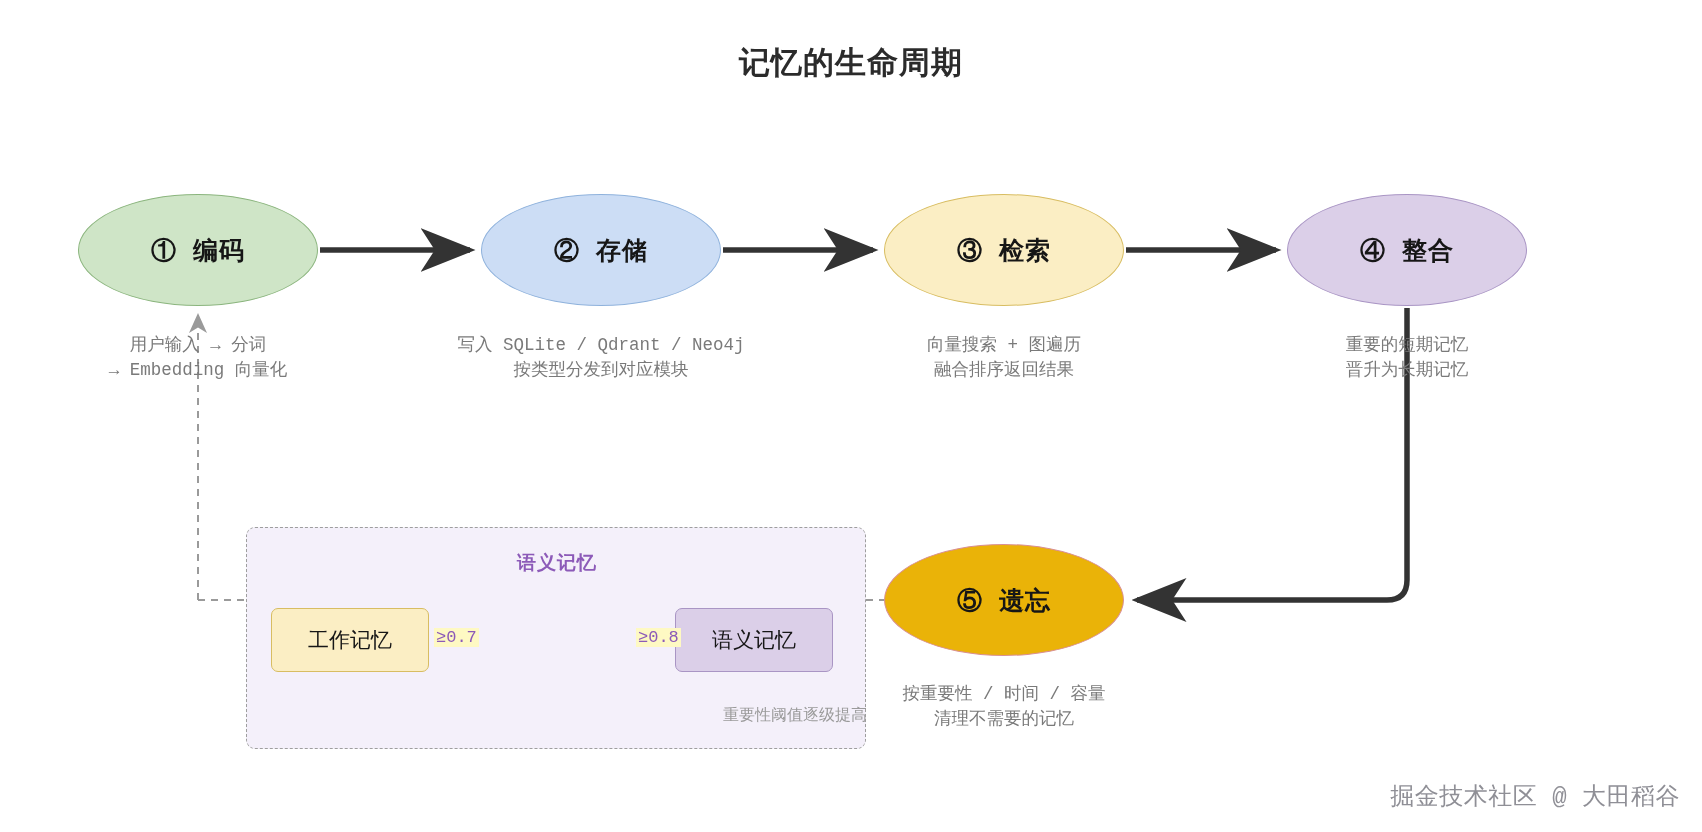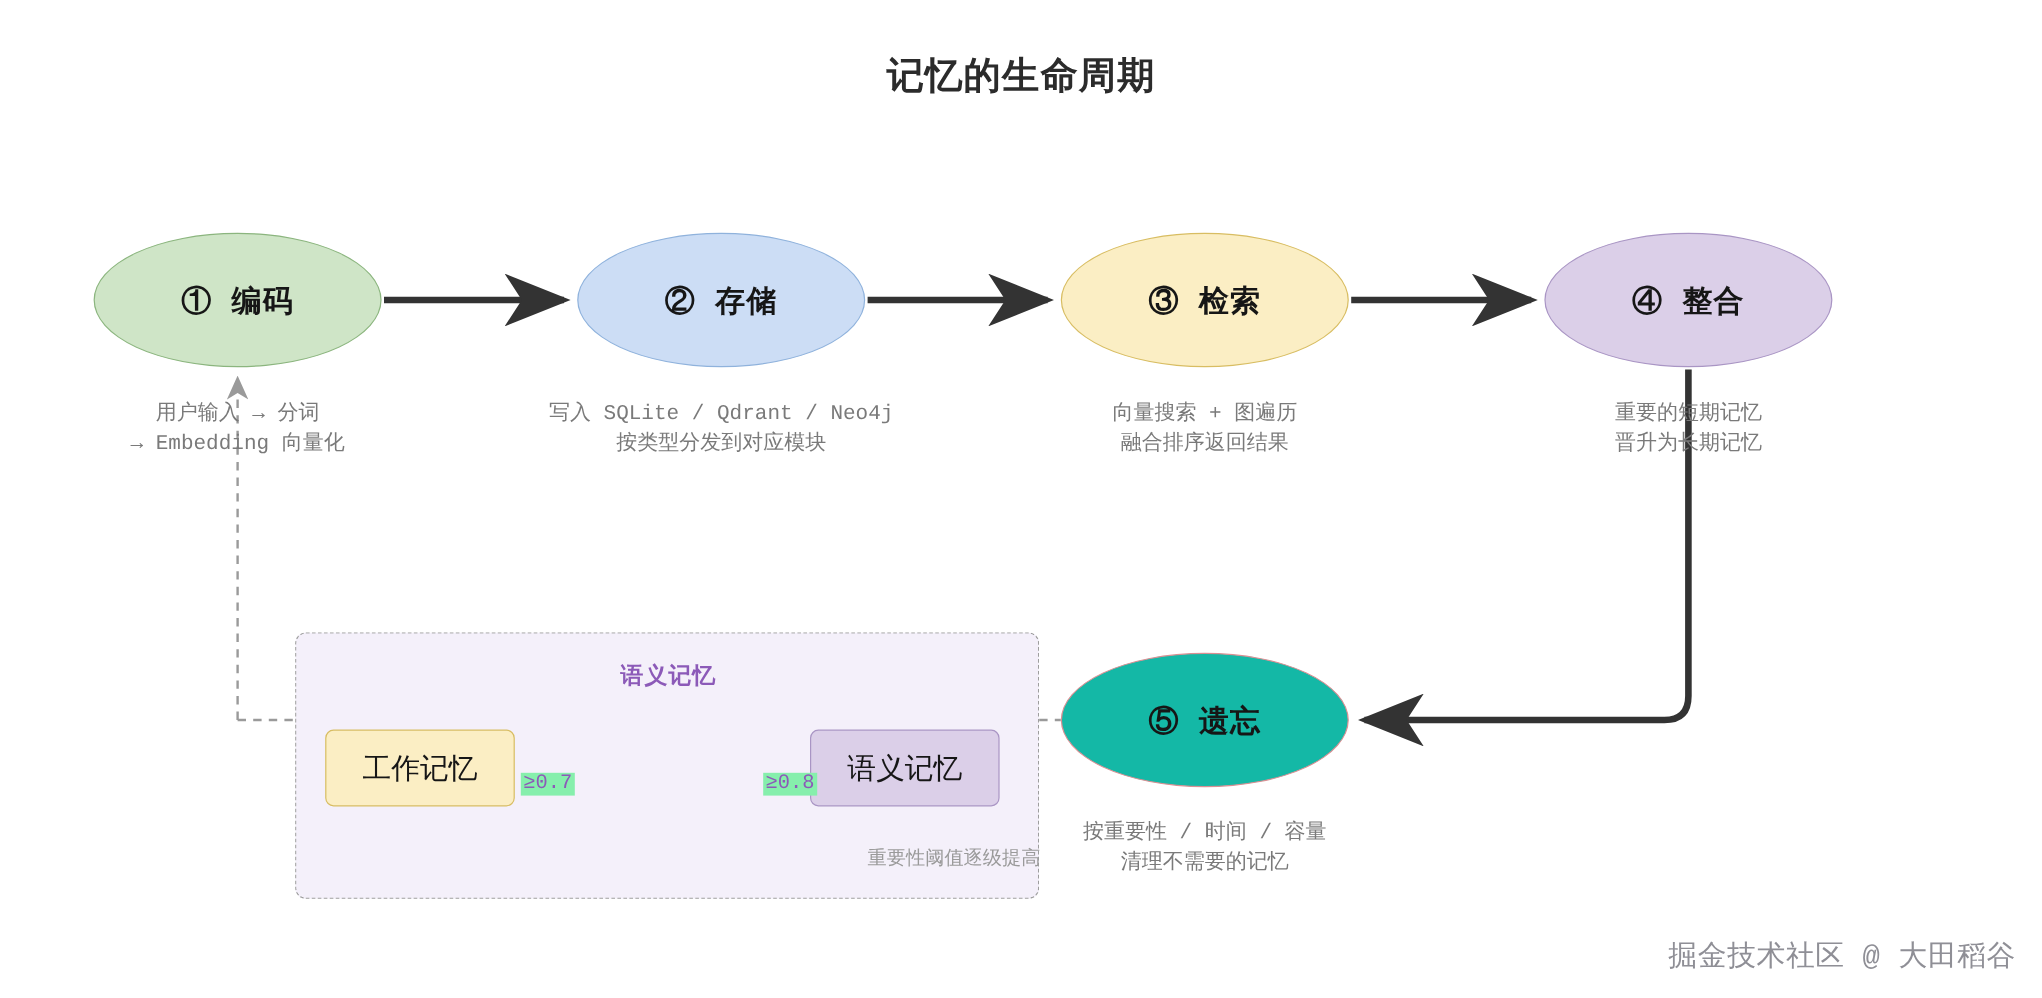--- a/index.html
+++ b/index.html
@@ -20,21 +20,21 @@
   .node{
     position:absolute;display:flex;align-items:center;justify-content:center;
     font-size:25px;font-weight:bold;color:#161616;
     border-radius:50%;box-sizing:border-box;text-align:right;
     letter-spacing:1px;
   }
   #node-encode{left:78px;top:194px;width:240px;height:112px;background:#cfe5c7;border:1.6px solid #8bb57e;}
   #node-store{left:481px;top:194px;width:240px;height:112px;background:#ccddf5;border:1.6px solid #8fb2dc;}
   #node-retrieve{left:884px;top:194px;width:240px;height:112px;background:#fbeec4;border:1.6px solid #d8bd62;}
   #node-integrate{left:1287px;top:194px;width:240px;height:112px;background:#dbcfe8;border:1.6px solid #a995c4;}
-  #node-forget{left:884px;top:544px;width:240px;height:112px;background:#14b8a6;border:1.6px solid #d98f93;}
+  #node-forget{left:884px;top:544px;width:240px;height:112px;background:#eab308;border:1.6px solid #d98f93;}
 
   .caption{
     position:absolute;text-align:center;font-size:17.5px;color:#7a7a7a;
     line-height:25px;white-space:pre-line;
   }
   #cap-encode{left:18px;top:333px;width:360px;}
   #cap-store{left:421px;top:333px;width:360px;}
   #cap-retrieve{left:824px;top:333px;width:360px;}
   #cap-integrate{left:1227px;top:333px;width:360px;}
   #cap-forget{left:824px;top:682px;width:360px;}
@@ -47,29 +47,29 @@
   #subgraph-title{
     position:absolute;left:0;top:22px;width:620px;text-align:center;
     font-size:19px;font-weight:bold;color:#8c5ab8;letter-spacing:1px;
   }
   #subgraph-note{
     position:absolute;left:0;top:177px;width:620px;text-align:right;
     font-size:16px;color:#9a9a9a;
   }
   .mbox{
     position:absolute;display:flex;align-items:center;justify-content:center;
-    font-size:24px;color:#161616;border-radius:7px;box-sizing:border-box;
+    font-size:21px;color:#161616;border-radius:7px;box-sizing:border-box;
     height:64px;
   }
   #mbox-working{left:24px;top:80px;width:158px;background:#fbeec4;border:1.7px solid #d8bd62;}
   #mbox-episodic{left:226px;top:80px;width:158px;background:#ccddf5;border:1.7px solid #8fb2dc;}
   #mbox-semantic{left:428px;top:80px;width:158px;background:#dbcfe8;border:1.7px solid #a995c4;}
   .edge-label{
-    position:absolute;font-size:17px;color:#8c5ab8;background:#86efac;
-    padding:0 2px;top:116px;
+    position:absolute;font-size:17px;color:#8c5ab8;background:#fef9c3;
+    padding:0 2px;top:100px;
   }
   #lbl-07{left:187px;}
   #lbl-08{left:389px;}
 
   #watermark{
     position:absolute;right:22px;bottom:20px;font-size:24px;color:#8f8f96;
     letter-spacing:0.5px;
   }
 </style>
 </head>

